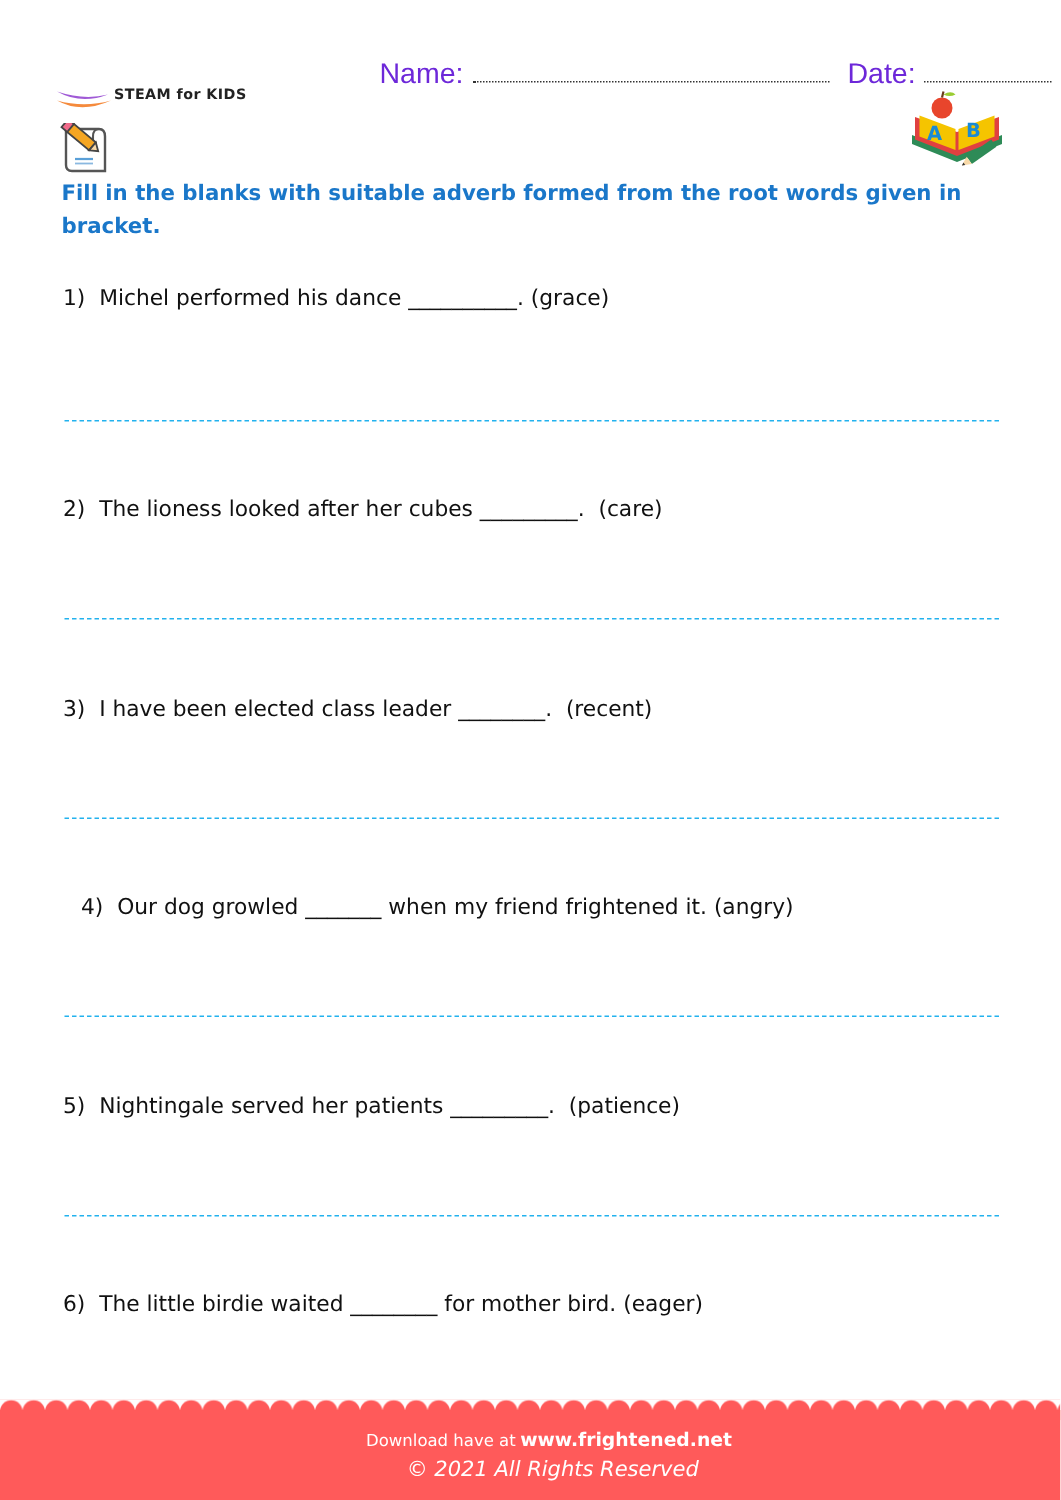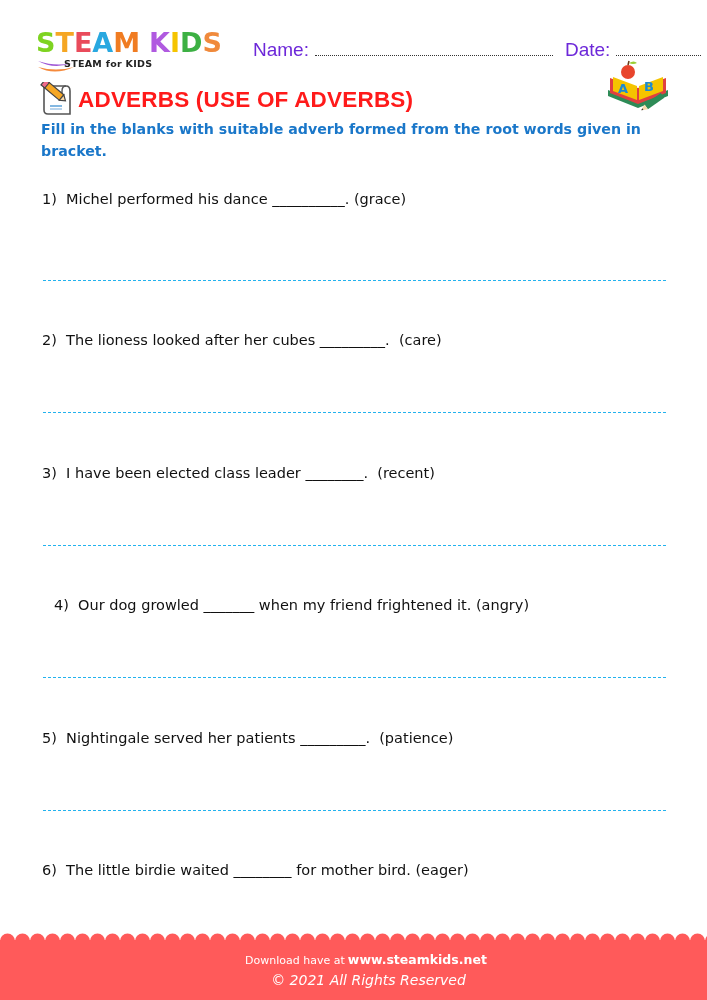--- a/index.html
+++ b/index.html
@@ -2,21 +2,21 @@
 <html><head>
 <meta charset="utf-8">
 <style>
   * { box-sizing: border-box; margin: 0; padding: 0; }
   html, body { width: 707px; height: 1000px; background: #fff; overflow: hidden; }
   body { position: relative; font-family: "DejaVu Sans", "Liberation Sans", sans-serif; color: #111; }
 
   .logo { position: absolute; left: 36px; top: 28px; width: 200px; height: 50px; }
   .logo-letters { font-family: "DejaVu Sans", sans-serif; font-weight: bold; font-size: 27px; letter-spacing: 0px; line-height: 30px; white-space: nowrap; }
   .logo-letters span { display: inline-block; }
-  .logo-sub { position: absolute; left: 28px; top: 30px; font-family: "DejaVu Sans", sans-serif; font-weight: bold; font-size: 9.5px; color: #222; letter-spacing: 0.3px; }
+  .logo-sub { position: absolute; left: 40px; top: 30px; font-family: "DejaVu Sans", sans-serif; font-weight: bold; font-size: 9.5px; color: #222; letter-spacing: 0.3px; }
   .logo-smile { position: absolute; left: 0px; top: 30px; width: 40px; height: 18px; }
 
   .header-fields { position: absolute; left: 253px; top: 39px; font-family: "Liberation Sans", sans-serif; font-size: 19px; color: #6d28d9; white-space: nowrap; }
   .field-label { display: inline-block; }
   .field-line { display: inline-block; border-bottom: 1px dotted #333; vertical-align: baseline; height: 12px; }
   .name-line { width: 238px; margin-left: 6px; margin-right: 12px; }
   .date-line { width: 85px; margin-left: 6px; }
 
   .title-row { position: absolute; left: 36px; top: 82px; display: flex; align-items: center; }
   .title-icon { width: 40px; height: 36px; }
@@ -33,23 +33,20 @@
   .scallops { position: absolute; left: 0; top: 933px; width: 707px; height: 14px; }
   .footer-text { position: absolute; left: 0; width: 707px; text-align: center; color: #fff; font-family: "DejaVu Sans", sans-serif; }
   .footer-line1 { top: 952px; font-size: 11px; padding-left: 25px; }
   .footer-line1 .url { font-weight: bold; font-size: 12.5px; margin-left: 3px; }
   .footer-line2 { top: 972px; font-size: 14px; font-style: italic; padding-left: 30px; }
 </style>
 </head>
 <body>
 
 <div class="logo">
-  <div class="logo-letters">
-    <span style="color:#7ed321">S</span><span style="color:#f5a623">T</span><span style="color:#e94b5b">E</span><span style="color:#29a8e0">A</span><span style="color:#f07c22">M</span><span style="width:9px"></span><span style="color:#b05ae0">K</span><span style="color:#f5c400">I</span><span style="color:#3cb043">D</span><span style="color:#f08a3c">S</span>
-  </div>
   <svg class="logo-smile" viewBox="0 0 40 18">
     <path d="M2 3 Q18 12 36 5 Q20 9 2 3 Z" fill="#a05ad6"></path>
     <path d="M2 9 Q18 18 38 9 Q20 14 2 9 Z" fill="#f58a3c"></path>
   </svg>
   <div class="logo-sub">STEAM for KIDS</div>
 </div>
 
 <div class="header-fields">
   <span class="field-label">Name:</span><span class="field-line name-line"></span><span class="field-label">Date:</span><span class="field-line date-line"></span>
 </div>
@@ -59,21 +56,20 @@
     <path d="M8 4 H30 Q34 4 34 9 V32 H12 Q8 32 8 28 Z" fill="#fff" stroke="#555" stroke-width="1.6"></path>
     <path d="M30 4 Q26 4 26 9 V12" fill="none" stroke="#555" stroke-width="1.4"></path>
     <line x1="14" y1="24" x2="26" y2="24" stroke="#5aa0d8" stroke-width="1.5"></line>
     <line x1="14" y1="27" x2="26" y2="27" stroke="#8ab8e0" stroke-width="1.2"></line>
     <g transform="rotate(40 12 10)">
       <rect x="6" y="2" width="20" height="7" fill="#f5a623" stroke="#444" stroke-width="1.2"></rect>
       <rect x="2" y="2" width="5" height="7" fill="#f06a8a" stroke="#444" stroke-width="1.2"></rect>
       <path d="M26 2 L31 5.5 L26 9 Z" fill="#f8d9a8" stroke="#444" stroke-width="1.2"></path>
     </g>
   </svg>
-  <div class="title-text">ADVERBS (USE OF ADVERBS)</div>
 </div>
 
 <svg class="ab-icon" viewBox="0 0 68 54">
   <path d="M4 30 L34 42 L64 30 L64 36 L34 48 L4 36 Z" fill="#2e8b57"></path>
   <path d="M6 18 L34 28 L34 44 L6 33 Z" fill="#e04040"></path>
   <path d="M34 28 L62 18 L62 33 L34 44 Z" fill="#e04040"></path>
   <path d="M9 17 L33 26 L33 40 L9 31 Z" fill="#f5c400"></path>
   <path d="M35 26 L59 17 L59 31 L35 40 Z" fill="#f5c400"></path>
   <text x="14" y="33" font-family="DejaVu Sans, sans-serif" font-weight="bold" font-size="13" fill="#1a8ad4">A</text>
   <text x="40" y="31" font-family="DejaVu Sans, sans-serif" font-weight="bold" font-size="13" fill="#1a8ad4">B</text>
@@ -109,15 +105,15 @@
 <svg class="scallops" viewBox="0 0 707 14" preserveAspectRatio="none">
   <defs>
     <pattern id="scal" x="0" y="0" width="15" height="14" patternUnits="userSpaceOnUse">
       <path d="M0 14 L0 8 A7.5 7.5 0 0 1 15 8 L15 14 Z" fill="#ff5a5a"></path>
     </pattern>
   </defs>
   <rect x="0" y="0" width="707" height="14" fill="url(#scal)"></rect>
 </svg>
 <div class="footer"></div>
 <div class="footer-text footer-line1">
-  <span>Download have at</span><span class="url">www.steamkids.net</span>
+  <span>Download have at</span><span class="url">www.frightened.net</span>
 </div>
 <div class="footer-text footer-line2">©  2021 All Rights Reserved</div>
 
 </body></html>

